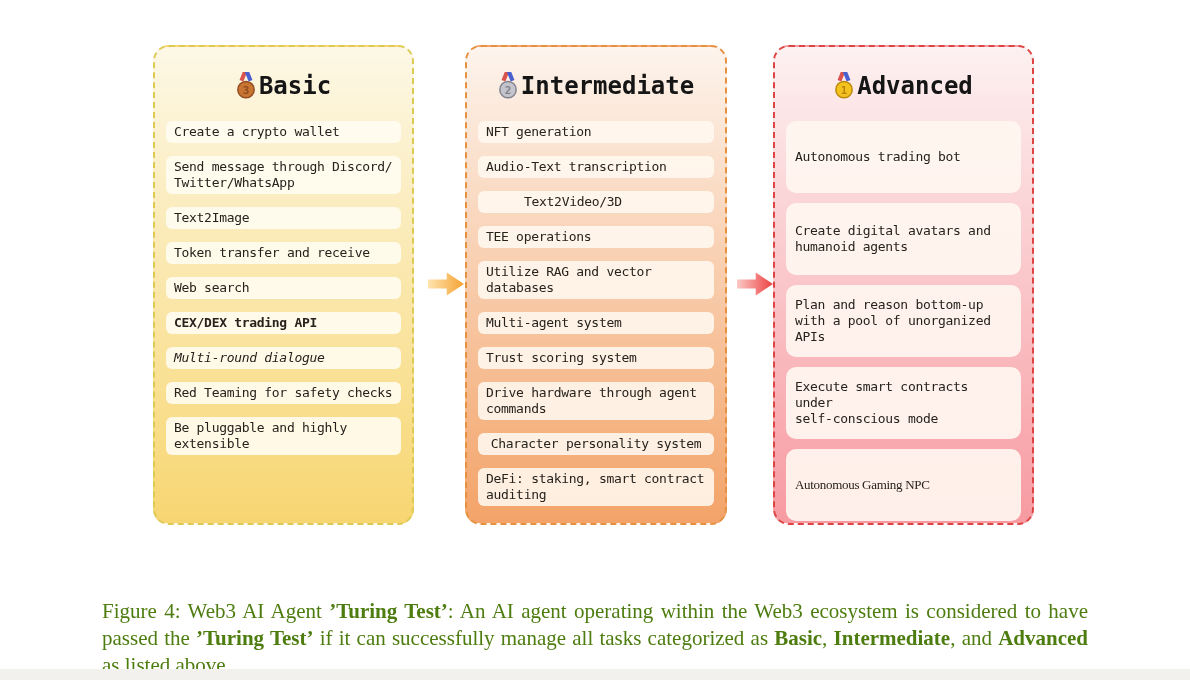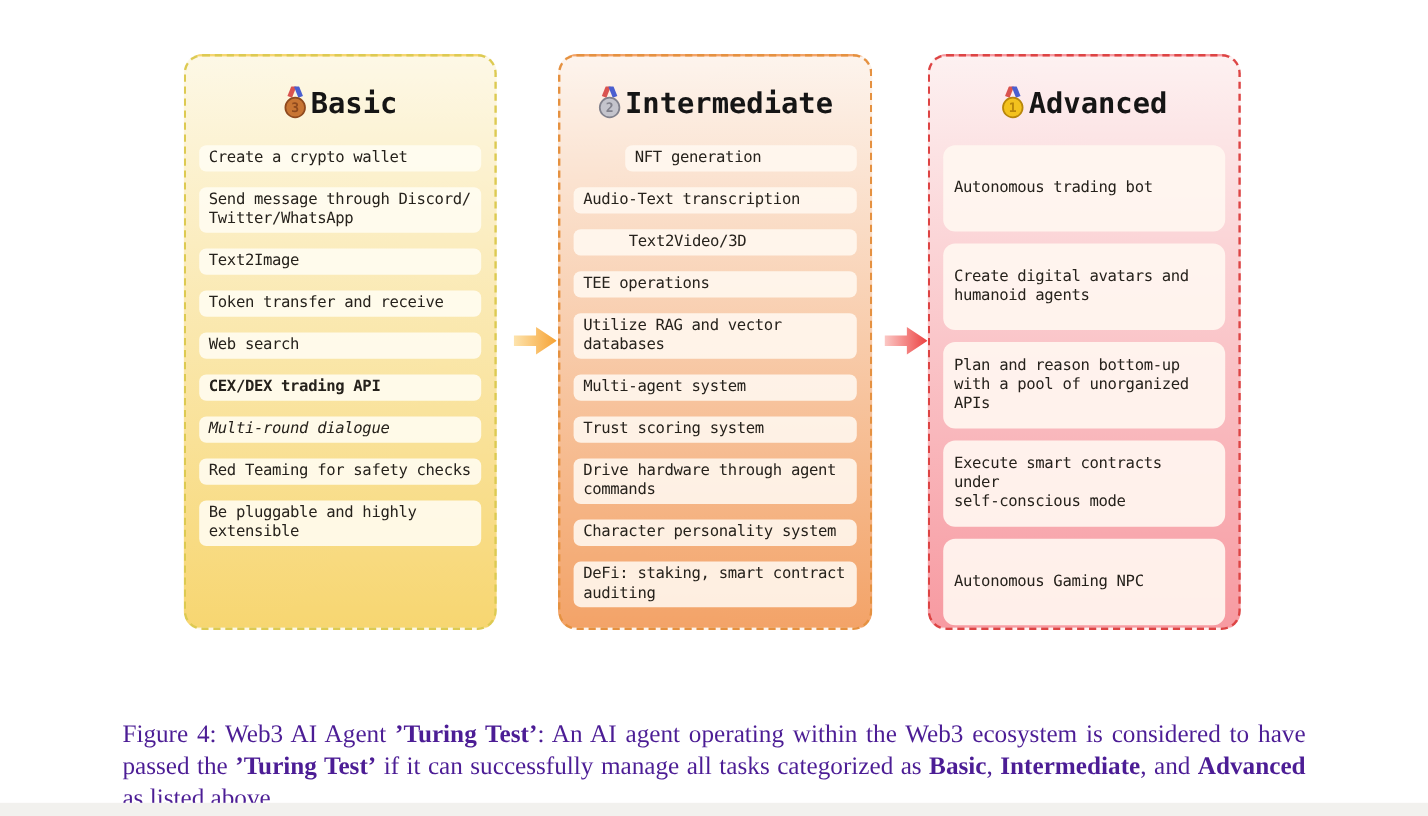--- a/index.html
+++ b/index.html
@@ -37,21 +37,21 @@
   .arrow {
     position:absolute; top:271px; width:36px; height:26px;
     clip-path: polygon(0% 33%, 52% 33%, 52% 6%, 100% 50%, 52% 94%, 52% 67%, 0% 67%);
   }
   .arrow-1 { left:428px; }
   .arrow-2 { left:737px; }
   
   .caption {
     position:absolute; left:102px; top:577px; width:986px;
     font-family:"Liberation Serif", serif; font-size:21px; line-height:27px;
-    color:#4c1d95; text-align:justify;
+    color:#4d7c0f; text-align:justify;
   }
   .caption b { font-weight:bold; }
   
   .bottom-band {
     position:absolute; left:0; top:669px; width:1190px; height:11px;
     background:#f2f1ee;
   }
 </style>
 </head>
 <body>
@@ -91,31 +91,31 @@
       <div class="col-header">
         <svg class="medal" viewBox="0 0 22 29">
           <rect class="ribbon-left" x="6" y="-2" width="4.5" height="11" transform="rotate(22 8 3)" fill="#d9534f"></rect>
           <rect class="ribbon-right" x="11.5" y="-2" width="4.5" height="11" transform="rotate(-22 14 3)" fill="#4a5fd0"></rect>
           <circle class="medal-circle" cx="11" cy="18.5" r="9" stroke-width="1.6" fill="#c4c4cc" stroke="#81818c"></circle>
           <text class="medal-number" x="11" y="23" font-size="12" font-weight="bold" text-anchor="middle" fill="#81818c">2</text>
         </svg>
         <span class="col-title">Intermediate</span>
       </div>
       <div class="task-list">
-          <div class="item" style="background: rgba(255, 248, 240, 0.88); margin-left: 43px;">NFT generation</div>
+          <div class="item" style="background: rgba(255, 248, 240, 0.88);">NFT generation</div>
           <div class="item" style="background: rgba(255, 248, 240, 0.88);">Audio-Text transcription</div>
           <div class="item" style="background: rgba(255, 248, 240, 0.88); padding-left: 46px;">Text2Video/3D</div>
           <div class="item" style="background: rgba(255, 248, 240, 0.88);">TEE operations</div>
           <div class="item" style="background: rgba(255, 248, 240, 0.88);">Utilize RAG and vector
 databases</div>
           <div class="item" style="background: rgba(255, 248, 240, 0.88);">Multi-agent system</div>
           <div class="item" style="background: rgba(255, 248, 240, 0.88);">Trust scoring system</div>
           <div class="item" style="background: rgba(255, 248, 240, 0.88);">Drive hardware through agent
 commands</div>
-          <div class="item" style="background: rgba(255, 248, 240, 0.88);">Character personality system</div>
+          <div class="item" style="background: rgba(255, 248, 240, 0.88); text-align: center;">Character personality system</div>
           <div class="item" style="background: rgba(255, 248, 240, 0.88);">DeFi: staking, smart contract
 auditing</div>
         </div>
     </div>
 
     <div class="arrow arrow-2" style="background: linear-gradient(90deg, rgb(251, 201, 198), rgb(236, 65, 65));"></div>
 
     <div class="column col-advanced" style="border-color: rgb(221, 68, 68); background: linear-gradient(rgb(253, 241, 241), rgb(247, 154, 161));">
       <div class="col-header">
         <svg class="medal" viewBox="0 0 22 29">
@@ -128,21 +128,21 @@
       </div>
       <div class="task-list">
           <div class="item" style="background: rgba(255, 246, 240, 0.92);">Autonomous trading bot</div>
           <div class="item" style="background: rgba(255, 246, 240, 0.92);">Create digital avatars and
 humanoid agents</div>
           <div class="item" style="background: rgba(255, 246, 240, 0.92);">Plan and reason bottom-up
 with a pool of unorganized
 APIs</div>
           <div class="item" style="background: rgba(255, 246, 240, 0.92);">Execute smart contracts under
 self-conscious mode</div>
-          <div class="item" style="background: rgba(255, 246, 240, 0.92);">Autonomous Gaming NPC</div>
+          <div class="item" style="background: rgba(255, 246, 240, 0.92); font-family: Liberation Serif, serif;">Autonomous Gaming NPC</div>
         </div>
     </div>
 
   </div>
 
   <p class="caption"><span>Figure 4: Web3 AI Agent </span><b>’Turing Test’</b><span>: An AI agent operating within the Web3 ecosystem is considered to have passed the </span><b>’Turing Test’</b><span> if it can successfully manage all tasks categorized as </span><b>Basic</b><span>, </span><b>Intermediate</b><span>, and </span><b>Advanced</b><span> as listed above.</span></p>
 
   <div class="bottom-band"></div>
 </div>
 

